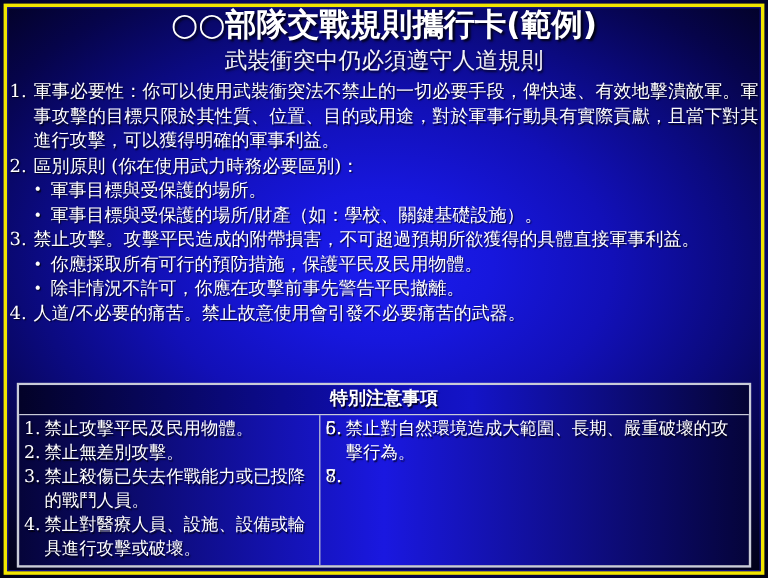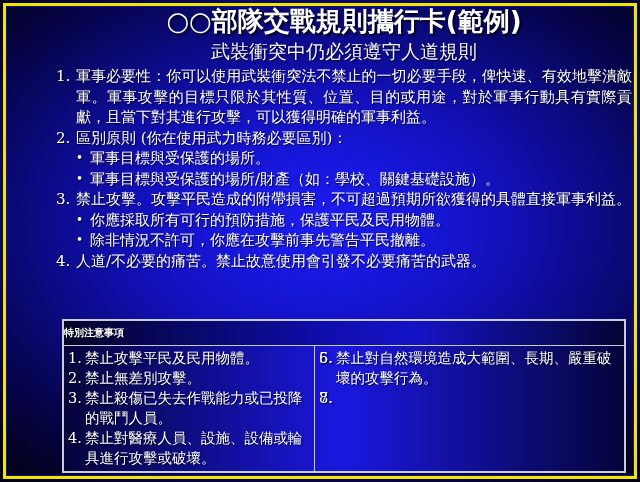--- a/index.html
+++ b/index.html
@@ -47,21 +47,20 @@
     box-sizing: border-box;
     pointer-events: none;
   }
 
   #content {
     position: absolute;
     left: 8px;
     top: 5px;
     right: 8px;
     bottom: 6px;
-    margin-left: 48px;
   }
 
   .title {
     text-align: center;
     font-size: 26px;
     line-height: 32px;
     font-weight: bold;
     letter-spacing: 0px;
     color: #ffffff;
     text-shadow: 2px 2px 2px rgba(0,0,0,0.85);
@@ -121,21 +120,22 @@
   .table-wrap {
     position: absolute;
     left: 6px;
     right: 6px;
     bottom: 3px;
     border: 2px solid #c9cbd8;
     box-sizing: border-box;
     background: linear-gradient(to right, #05043a 0%, #1a18e0 50%, #05043a 100%);
   }
   .table-head {
-    font-size: 10px;
+    text-align: center;
+    font-size: 15px;
     line-height: 21px;
     font-weight: bold;
     font-family: "DejaVu Serif", "Liberation Serif", serif;
     color: #ffffff;
     text-shadow: 1px 1px 1px rgba(0,0,0,0.8);
     border-bottom: 1px solid #c9cbd8;
     padding: 1px 0 2px 0;
     background: linear-gradient(to right, #030228 0%, #0f0eb0 48%, #1414c8 62%, #050434 100%);
   }
   .table-body {

